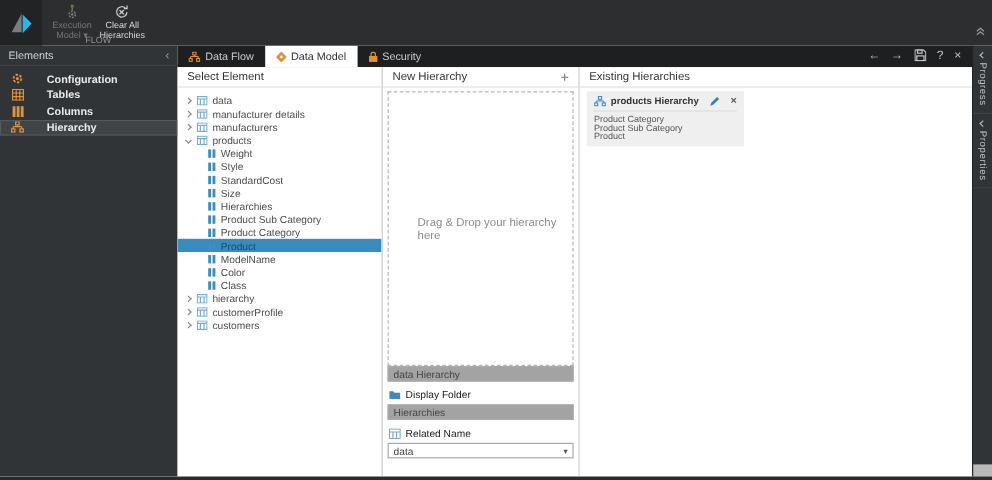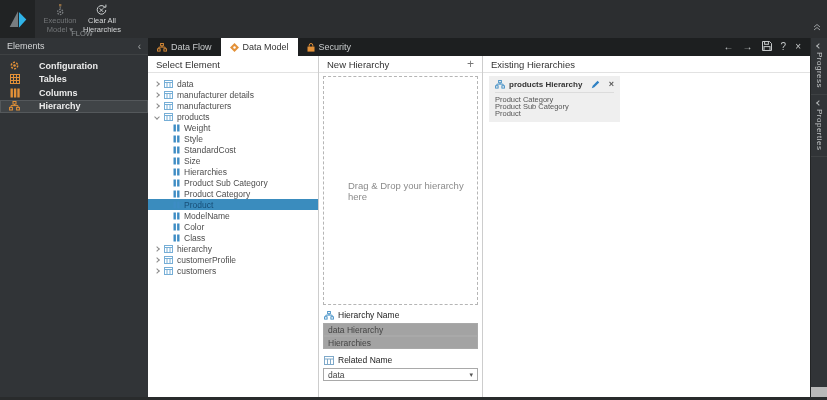--- a/index.html
+++ b/index.html
@@ -397,30 +397,27 @@
 
         <div class="panel p2">
           <div class="panel-header">
             <span>New Hierarchy</span>
             <span class="add-btn">+</span>
           </div>
           <div class="dropzone">
             <span>Drag &amp; Drop your hierarchy here</span>
           </div>
           <div class="fields">
+            <input class="tinput" value="data Hierarchy" style="">
             <div class="field-label">
-              <svg width="10" height="9" viewBox="0 0 11 10">
-                <rect x="4" y="0.5" width="3" height="2.6" fill="none" stroke="#3d8cc4"></rect>
-                <path d="M5.5 3.1v1.5M2 4.6h7M2 4.6v1.6M9 4.6v1.6" stroke="#3d8cc4" fill="none"></path>
-                <rect x="0.6" y="6.4" width="2.8" height="2.6" fill="none" stroke="#3d8cc4"></rect>
-                <rect x="7.6" y="6.4" width="2.8" height="2.6" fill="none" stroke="#3d8cc4"></rect>
+              <svg width="10" height="8" viewBox="0 0 10 8">
+                <path d="M0.5 1h3.2l1 1.2h4.8v5.3H0.5z" fill="#3d8cc4"></path>
               </svg>
-              <span>Hierarchy Name</span>
+              <span>Display Folder</span>
             </div>
-            <input class="tinput" value="data Hierarchy" style="">
             <input class="tinput" value="Hierarchies" style="">
             <div class="field-label">
               <svg width="10" height="9" viewBox="0 0 10 9">
                 <rect x="0.5" y="0.5" width="9" height="8" fill="none" stroke="#7fa9c9"></rect>
                 <path d="M0.5 3h9M3.5 3v5.5M6.5 3v5.5" stroke="#7fa9c9"></path>
               </svg>
               <span>Related Name</span>
             </div>
             <div class="tselect">
               <span>data</span>

